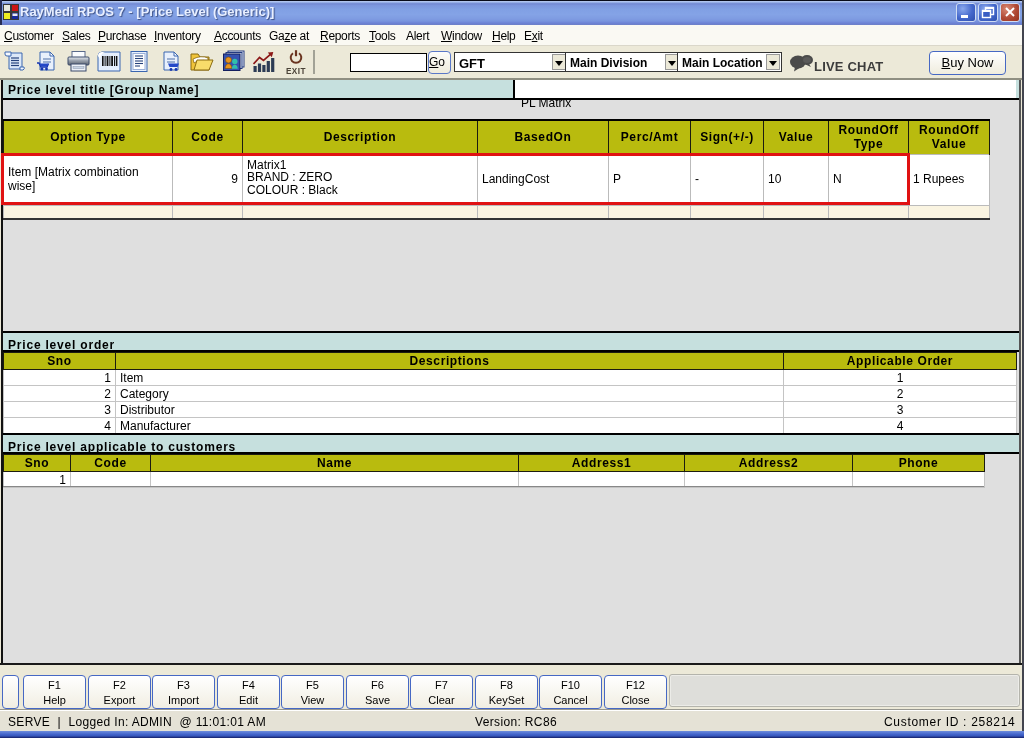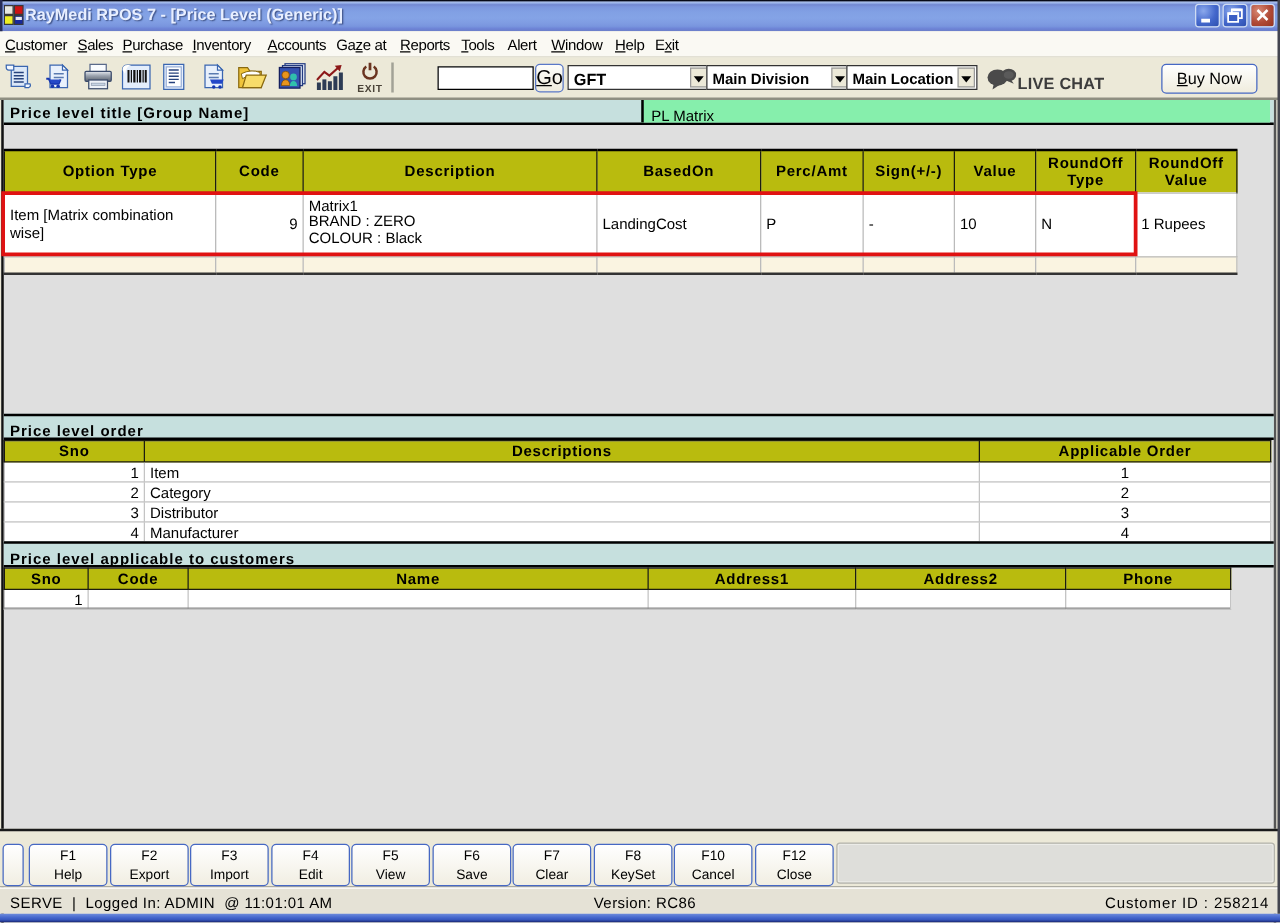--- a/index.html
+++ b/index.html
@@ -18,34 +18,34 @@
 .winbtn.close{ left:1000px; background:radial-gradient(circle at 32% 28%,#d98a75 0%,#b04a36 55%,#96341f 100%); }
 
 
 #menubar { left:0; top:25px; width:1024px; height:21px; background:#FAF9F3; border-bottom:1px solid #DAD7CA; font-size:12px; color:#000; letter-spacing:-0.3px; }
 #menubar span { position:absolute; top:4px; }
 u { text-decoration:underline; }
 
 
 #toolbar { left:0; top:46px; width:1024px; height:34px; background:#ECE9D8; border-bottom:2px solid #8f8f82; }
 #searchbox { position:absolute; left:350px; top:7px; width:77px; height:19px; background:#fff; border:1px solid #000; }
-#gobtn { position:absolute; left:428px; top:5px; width:23px; height:23px; background:linear-gradient(#fdfdfa,#eeebdc); border:1px solid #5a78c8; border-radius:4px; font-size:16px; text-align:right; line-height:21px; }
+#gobtn { position:absolute; left:428px; top:5px; width:23px; height:23px; background:linear-gradient(#fdfdfa,#eeebdc); border:1px solid #5a78c8; border-radius:4px; font-size:12px; text-align:left; line-height:21px; }
 .dd { position:absolute; top:6px; height:20px; background:#fff; border:1px solid #333; font-size:12px; font-weight:bold; }
 .dd .txt { position:absolute; left:4px; top:3px; white-space:nowrap; }
 .dd .arr { position:absolute; right:1px; top:1px; bottom:1px; width:14px; background:#ECE9D8; border:1px solid #999; }
 .dd .arr:after { content:""; position:absolute; left:2px; top:6px; border:4px solid transparent; border-top:5px solid #000; }
 #livechat { position:absolute; left:814px; top:13px; font-size:13px; font-weight:bold; color:#3c3c3c; letter-spacing:0.2px; }
 #buynow { position:absolute; left:929px; top:5px; width:77px; height:24px; background:linear-gradient(#ffffff,#efecdd); border:1px solid #4668c4; border-radius:4px; font-size:13px; text-align:center; line-height:22px; }
 
 
 #content { left:1px; top:80px; width:1020px; height:736px; background:#DFDFDF; border-left:2px solid #111; border-right:2px solid #555; }
 .cyanrow { background:#C6E0DE; border-bottom:2px solid #000; font-weight:bold; font-size:12px; color:#000; letter-spacing:0.8px; }
 #titlerow { position:absolute; left:0; top:0; width:1016px; height:20px; }
 #titlerow .lbl { position:absolute; left:5px; top:3px; font-weight:bold; font-size:12px; }
-#titlerow .inp { position:absolute; left:510px; top:0; width:503px; height:18px; background:#86efac; border-left:2px solid #000; font-size:12px; font-weight:normal; letter-spacing:0px; padding:6px 0 0 6px; }
+#titlerow .inp { position:absolute; left:510px; top:0; width:503px; height:18px; background:#ffffff; border-left:2px solid #000; font-size:12px; font-weight:normal; letter-spacing:0px; padding:16px 0 0 6px; }
 #cfghdr { position:absolute; left:0; top:20px; width:1016px; height:19px; padding:3px 0 0 5px; }
 
 
 #cfgtable { position:absolute; left:0; top:39px; }
 table { border-collapse:collapse; table-layout:fixed; font-size:12px; }
 th { background:#B9BB0E; font-weight:bold; border:1px solid #1c1c10; letter-spacing:0.6px; }
 #cfgtable th { height:34px; font-size:12px; border-top:2px solid #000; border-bottom:0; }
 #cfgtable td { background:#fff; border:1px solid #bbb; padding:3px 4px 2px 4px; }
 #cfgtable tr.data td { height:51px; vertical-align:top; }
 #cfgtable tr.data td.mid { vertical-align:middle; padding-bottom:5px; }

